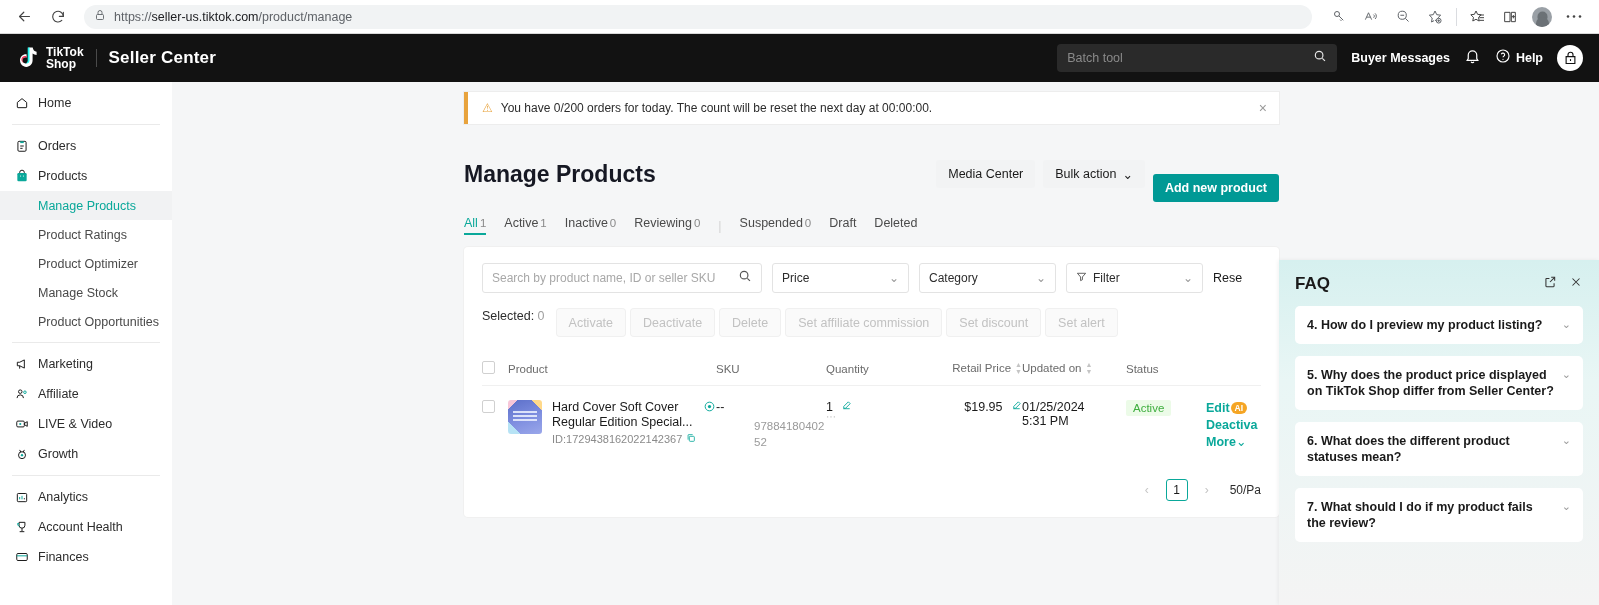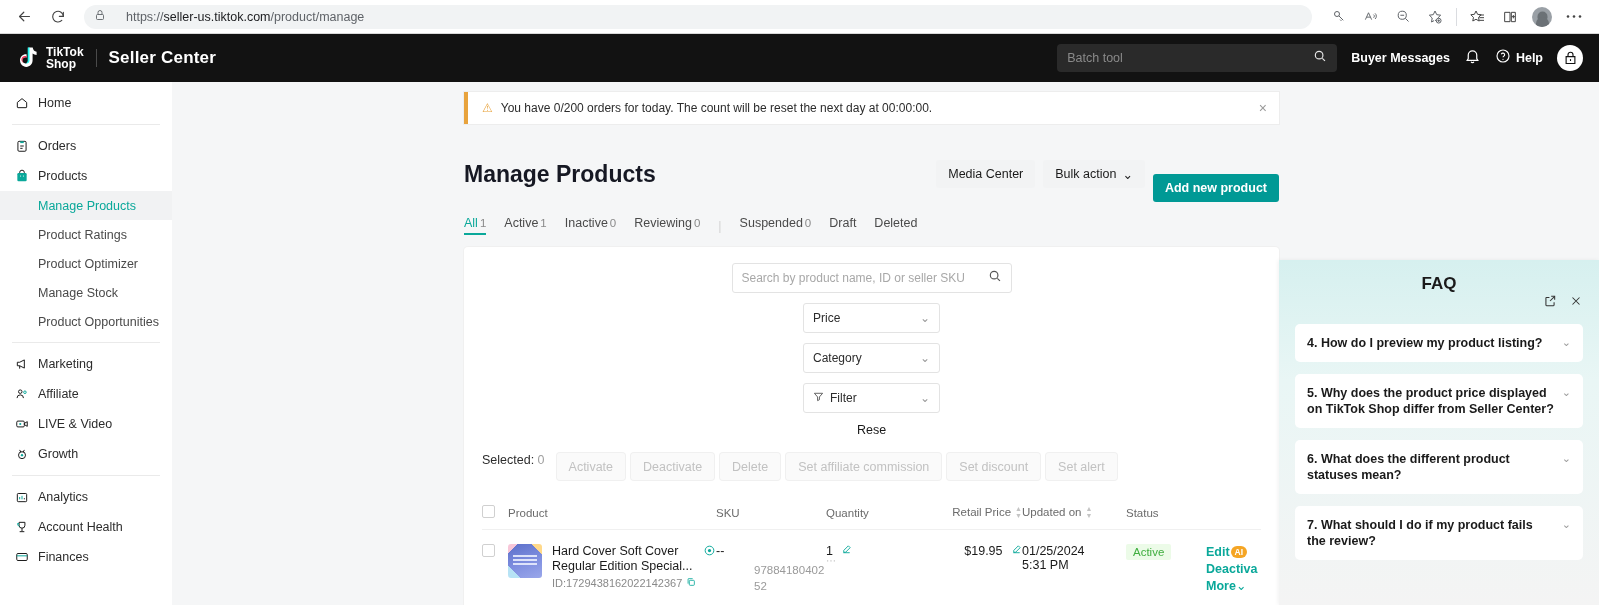--- a/index.html
+++ b/index.html
@@ -13,21 +13,21 @@
   .browser-bar {
     height: 34px; background: #ffffff; display: flex; align-items: center;
     padding: 0 10px; gap: 6px; border-bottom: 1px solid #d9d9d9;
   }
   .nav-btn {
     width: 28px; height: 28px; display: flex; align-items: center;
     justify-content: center; border-radius: 4px; color: #444;
   }
   .omnibox {
     flex: 1; height: 24px; background: #f1f3f4; border-radius: 13px;
-    display: flex; align-items: center; padding: 0 10px; gap: 20px;
+    display: flex; align-items: center; padding: 0 10px; gap: 8px;
     margin: 0 6px; min-width: 0;
   }
   .omnibox .url {
     font-size: 12.5px; color: #5f6368; white-space: nowrap;
     overflow: hidden; text-overflow: ellipsis;
   }
   .omnibox .url b { color: #202124; font-weight: 400; }
   .chrome-icons { display: flex; align-items: center; gap: 2px; }
   .chrome-icons .nav-btn { width: 30px; height: 26px; }
   .chrome-divider { width: 1px; height: 18px; background: #dadce0; margin: 0 4px; }
@@ -115,21 +115,21 @@
   .tab.active::after {
     content: ""; position: absolute; left: 0; right: 0; bottom: 0;
     height: 2px; background: #0aa89a;
   }
   .tab-sep { color: #d5d5d5; }
 
   .card {
     width: 815px; background: #fff; border-radius: 4px; margin-top: 12px;
     padding: 16px 18px 0; box-shadow: 0 0 0 1px #f0f0f0;
   }
-  .filters { display: flex; align-items: center; gap: 10px; flex-direction: column; }
+  .filters { display: flex; align-items: center; gap: 10px; }
   .search-box {
     width: 280px; height: 30px; border: 1px solid #e3e3e3; border-radius: 3px;
     display: flex; align-items: center; padding: 0 9px;
   }
   .search-box input {
     flex: 1; border: 0; outline: 0; font-size: 12px; color: #2c2c2c; font-family: inherit;
   }
   .search-box input::placeholder { color: #a8a8a8; }
   .select {
     width: 137px; height: 30px; border: 1px solid #e3e3e3; border-radius: 3px;
@@ -200,21 +200,21 @@
     display: flex; align-items: center; justify-content: center; color: #1a1a1a; font-size: 12px;
   }
   .pg-size { color: #2c2c2c; margin-left: 4px; }
 
   
   .faq {
     position: absolute; right: 0; top: 178px; width: 320px; height: 345px;
     background: linear-gradient(180deg, #d6f0ef 0%, #e9f6f5 35%, #f4f4f4 100%);
     padding: 14px 16px 0; box-shadow: -1px 0 4px rgba(0,0,0,.06);
   }
-  .faq-head { display: flex; align-items: center; flex-direction: column; }
+  .faq-head { display: flex; align-items: center; }
   .faq-title { font-size: 17px; font-weight: bold; color: #1a1a1a; }
   .faq-icons { margin-left: auto; display: flex; align-items: center; gap: 12px; color: #333; }
   .faq-item {
     background: #fff; border-radius: 5px; padding: 11px 12px; margin-top: 12px;
     display: flex; align-items: flex-start; gap: 8px;
   }
   .faq-q { font-size: 12.5px; font-weight: bold; color: #1a1a1a; line-height: 16px; flex: 1; }
   .faq-chev { color: #9a9a9a; font-size: 11px; flex-shrink: 0; margin-top: 1px; }
 </style>
 </head>

